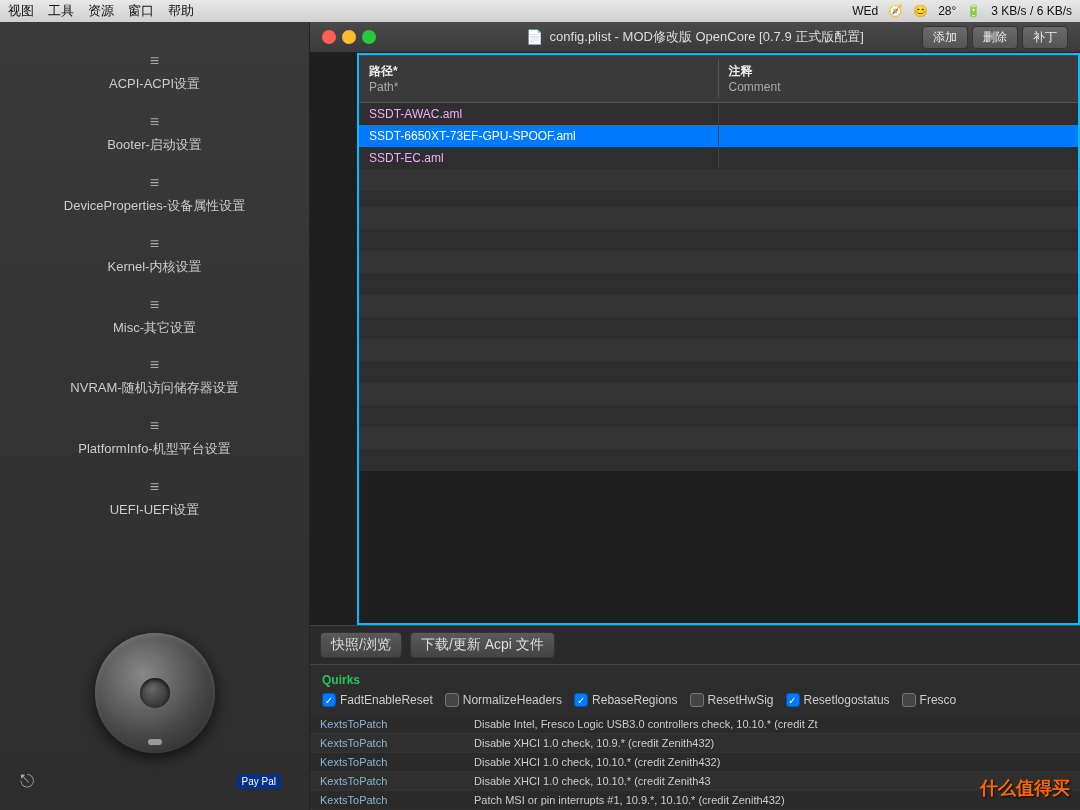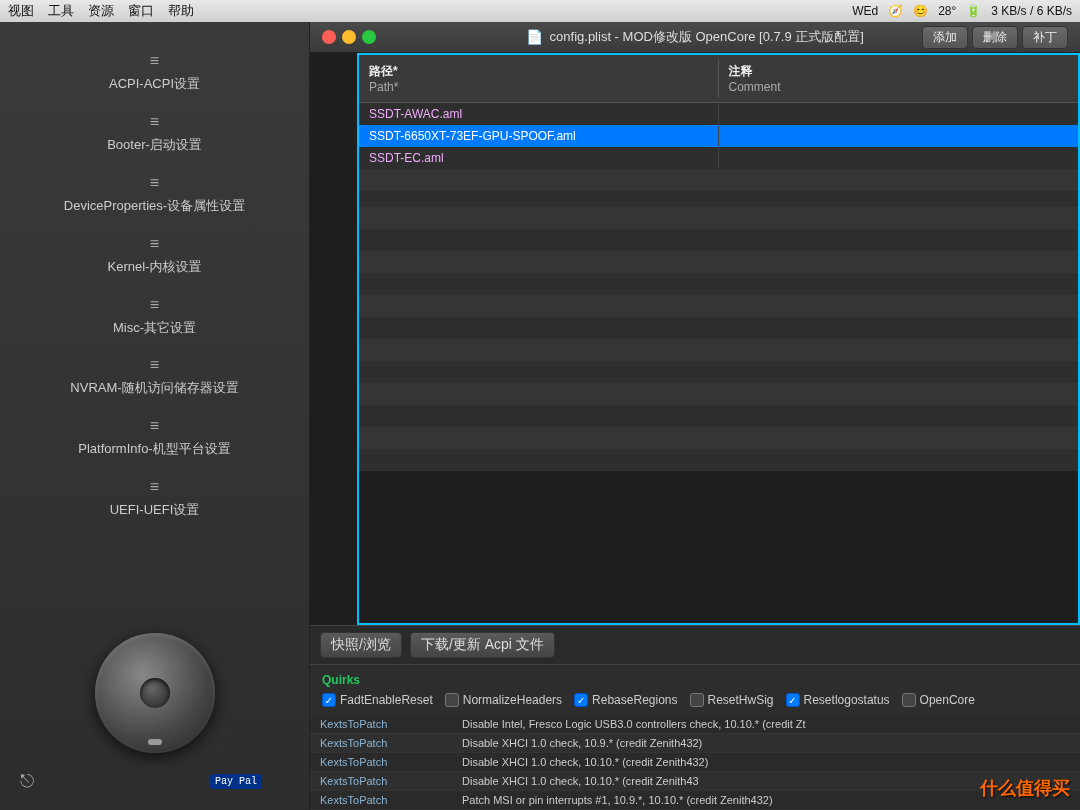--- a/index.html
+++ b/index.html
@@ -141,22 +141,21 @@
       font-size: 18px;
     }
 
     .paypal-badge {
       background: #003087;
       color: #fff;
       font-size: 10px;
       padding: 2px 5px;
       border-radius: 3px;
       margin-left: auto;
-      margin-right: 27px;
-      font-family: Liberation Mono, monospace;
+      margin-right: 8px;
     }
 
     
     .content {
       flex: 1;
       display: flex;
       flex-direction: column;
       background: #1e1e1e;
       min-width: 0;
     }
@@ -372,21 +371,21 @@
     .kexts-table {
       background: #252525;
       flex-shrink: 0;
       max-height: 140px;
       overflow: hidden;
     }
     .kexts-row {
       display: flex;
       padding: 3px 10px;
       border-bottom: 1px solid #333;
-      gap: 12px;
+      gap: 24px;
     }
     .kexts-row:nth-child(odd) { background: #2a2a2a; }
     .kexts-row:nth-child(even) { background: #2f2f2f; }
     .kexts-col1 {
       width: 130px;
       color: #8ab4d4;
       font-size: 11px;
       flex-shrink: 0;
     }
     .kexts-col2 {
@@ -549,21 +548,21 @@
         <div class="quirk-item">
           <div class="checkbox"></div>
           <span class="quirk-label">ResetHwSig</span>
         </div>
         <div class="quirk-item">
           <div class="checkbox checked">✓</div>
           <span class="quirk-label">Resetlogostatus</span>
         </div>
         <div class="quirk-item">
           <div class="checkbox"></div>
-          <span class="quirk-label">OpenCore</span>
+          <span class="quirk-label">Fresco</span>
         </div>
       </div>
     </div>
 
     <div class="kexts-table">
       <div class="kexts-row">
         <span class="kexts-col1">KextsToPatch</span>
         <span class="kexts-col2">Disable Intel, Fresco Logic USB3.0 controllers check, 10.10.* (credit Zt</span>
       </div>
       <div class="kexts-row">

